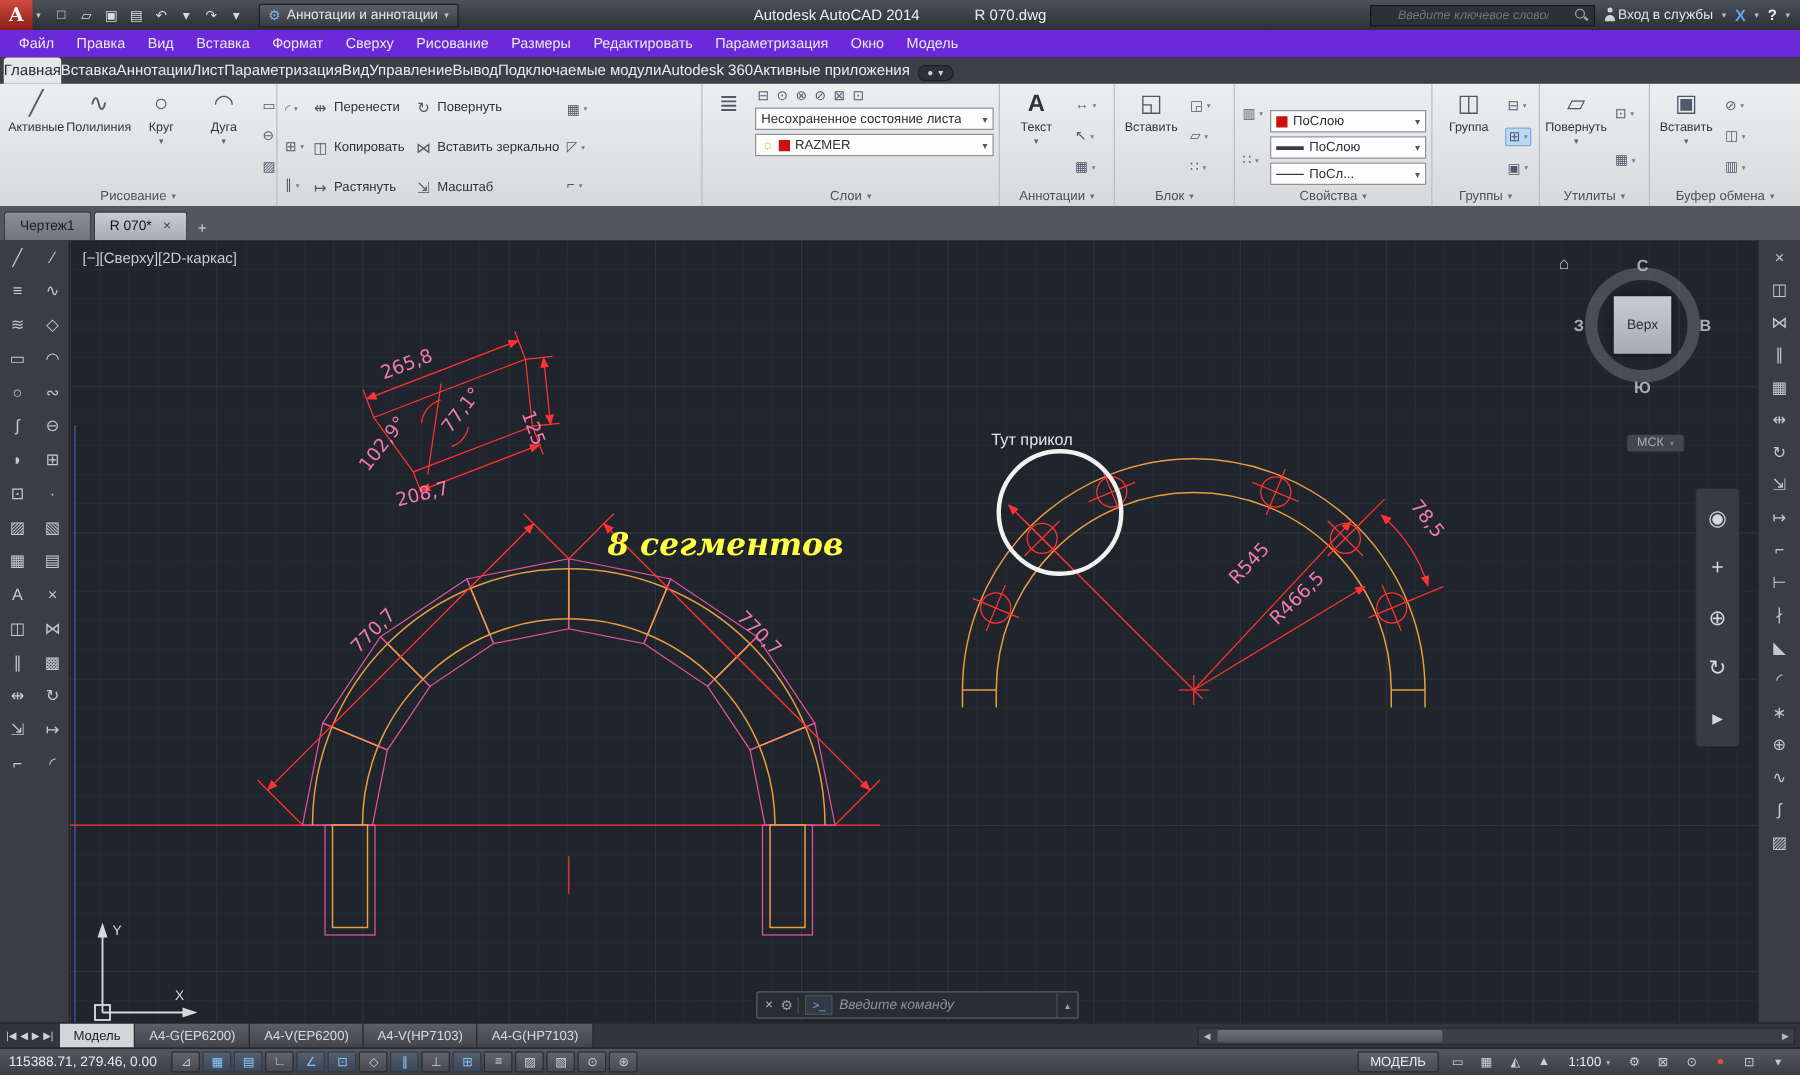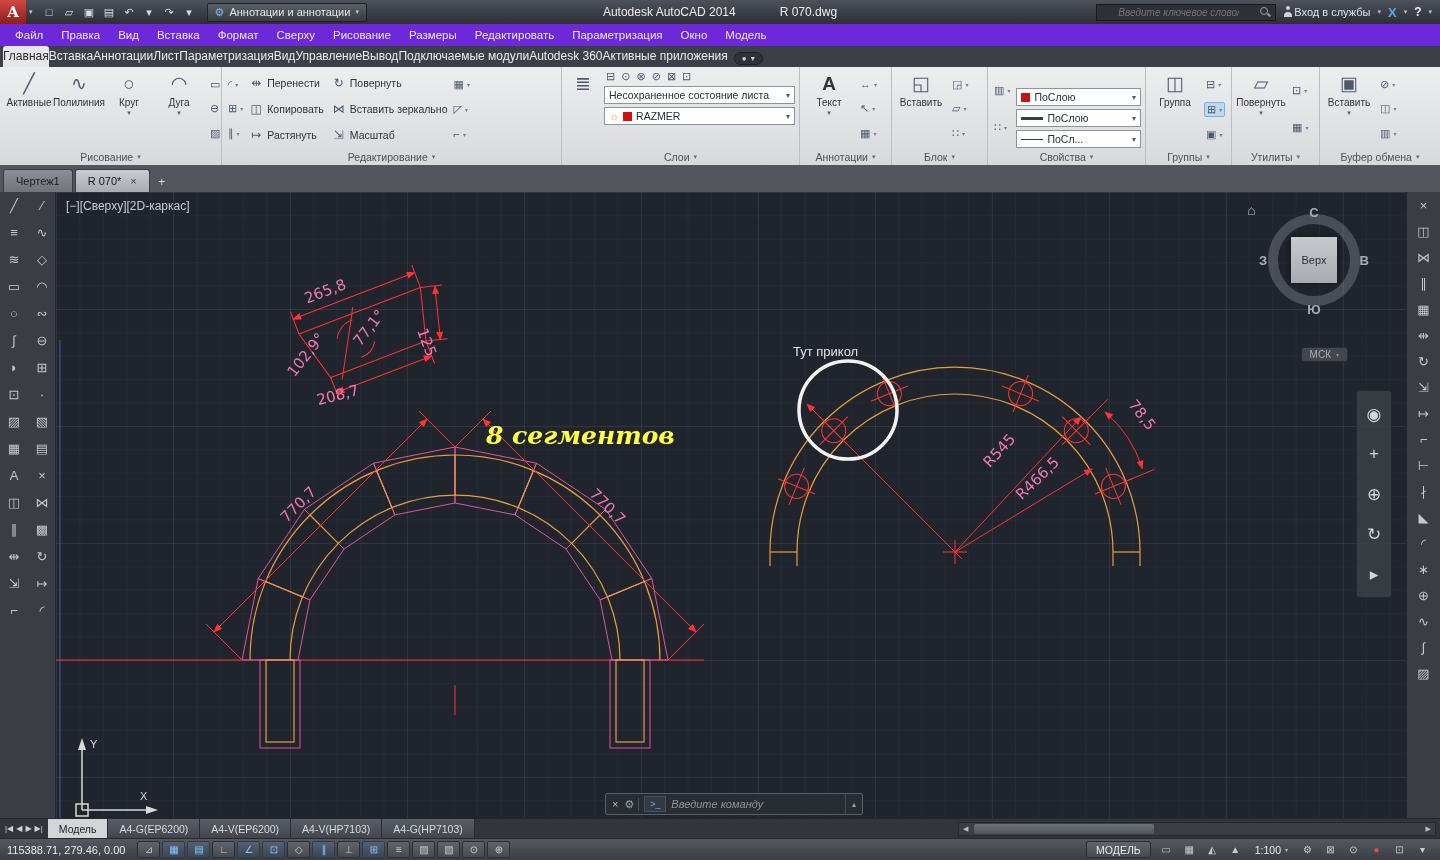--- a/index.html
+++ b/index.html
@@ -294,21 +294,20 @@
             <span class="ticon">⇲</span>
             <span>Масштаб</span>
           </div>
           </div>
         <div class="minicol">
             <div class="minibtn">▦</div>
             <div class="minibtn">◸</div>
             <div class="minibtn">⌐</div>
           </div>
       </div>
-      <div class="rpanel-label">Редактирование</div>
     </div>
 
     <div class="rpanel" style="width:238px">
       <div class="rpanel-body">
         <div class="bigbtn" style="width:34px">
           <span class="bicon">≣</span>
         </div>
         <div class="layers-col">
           <div class="iconrow">
               <span>⊟</span>

